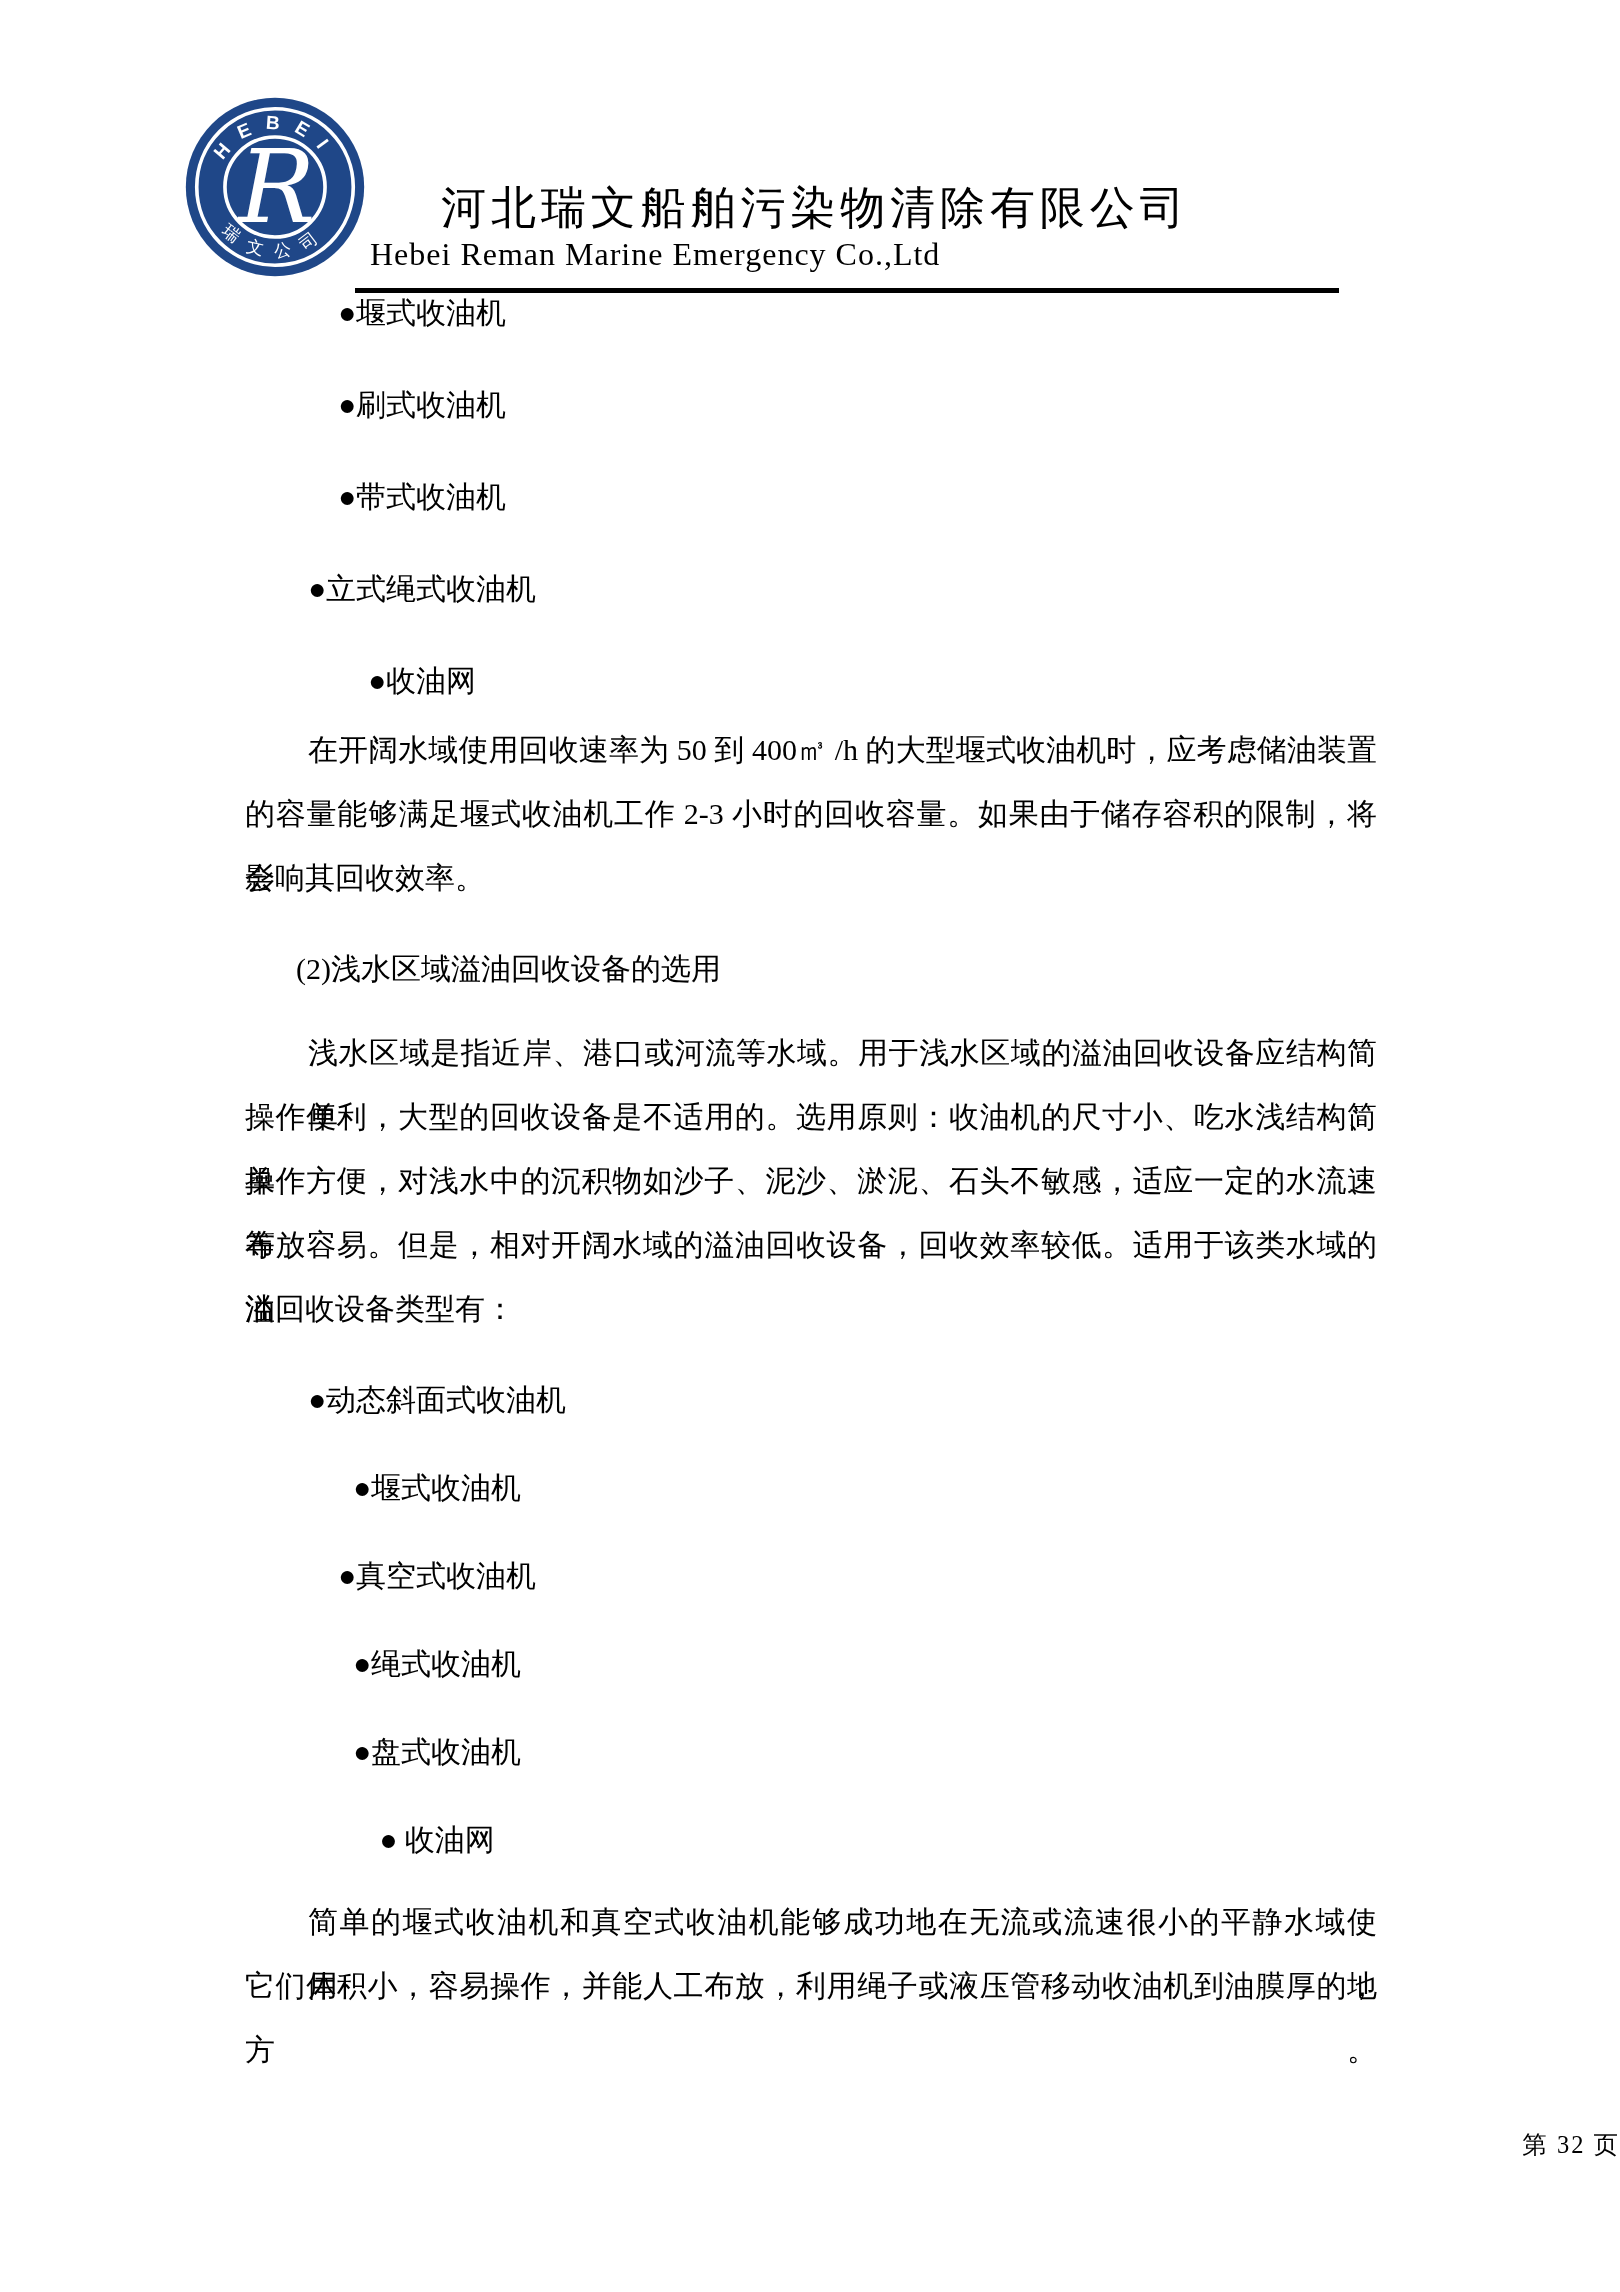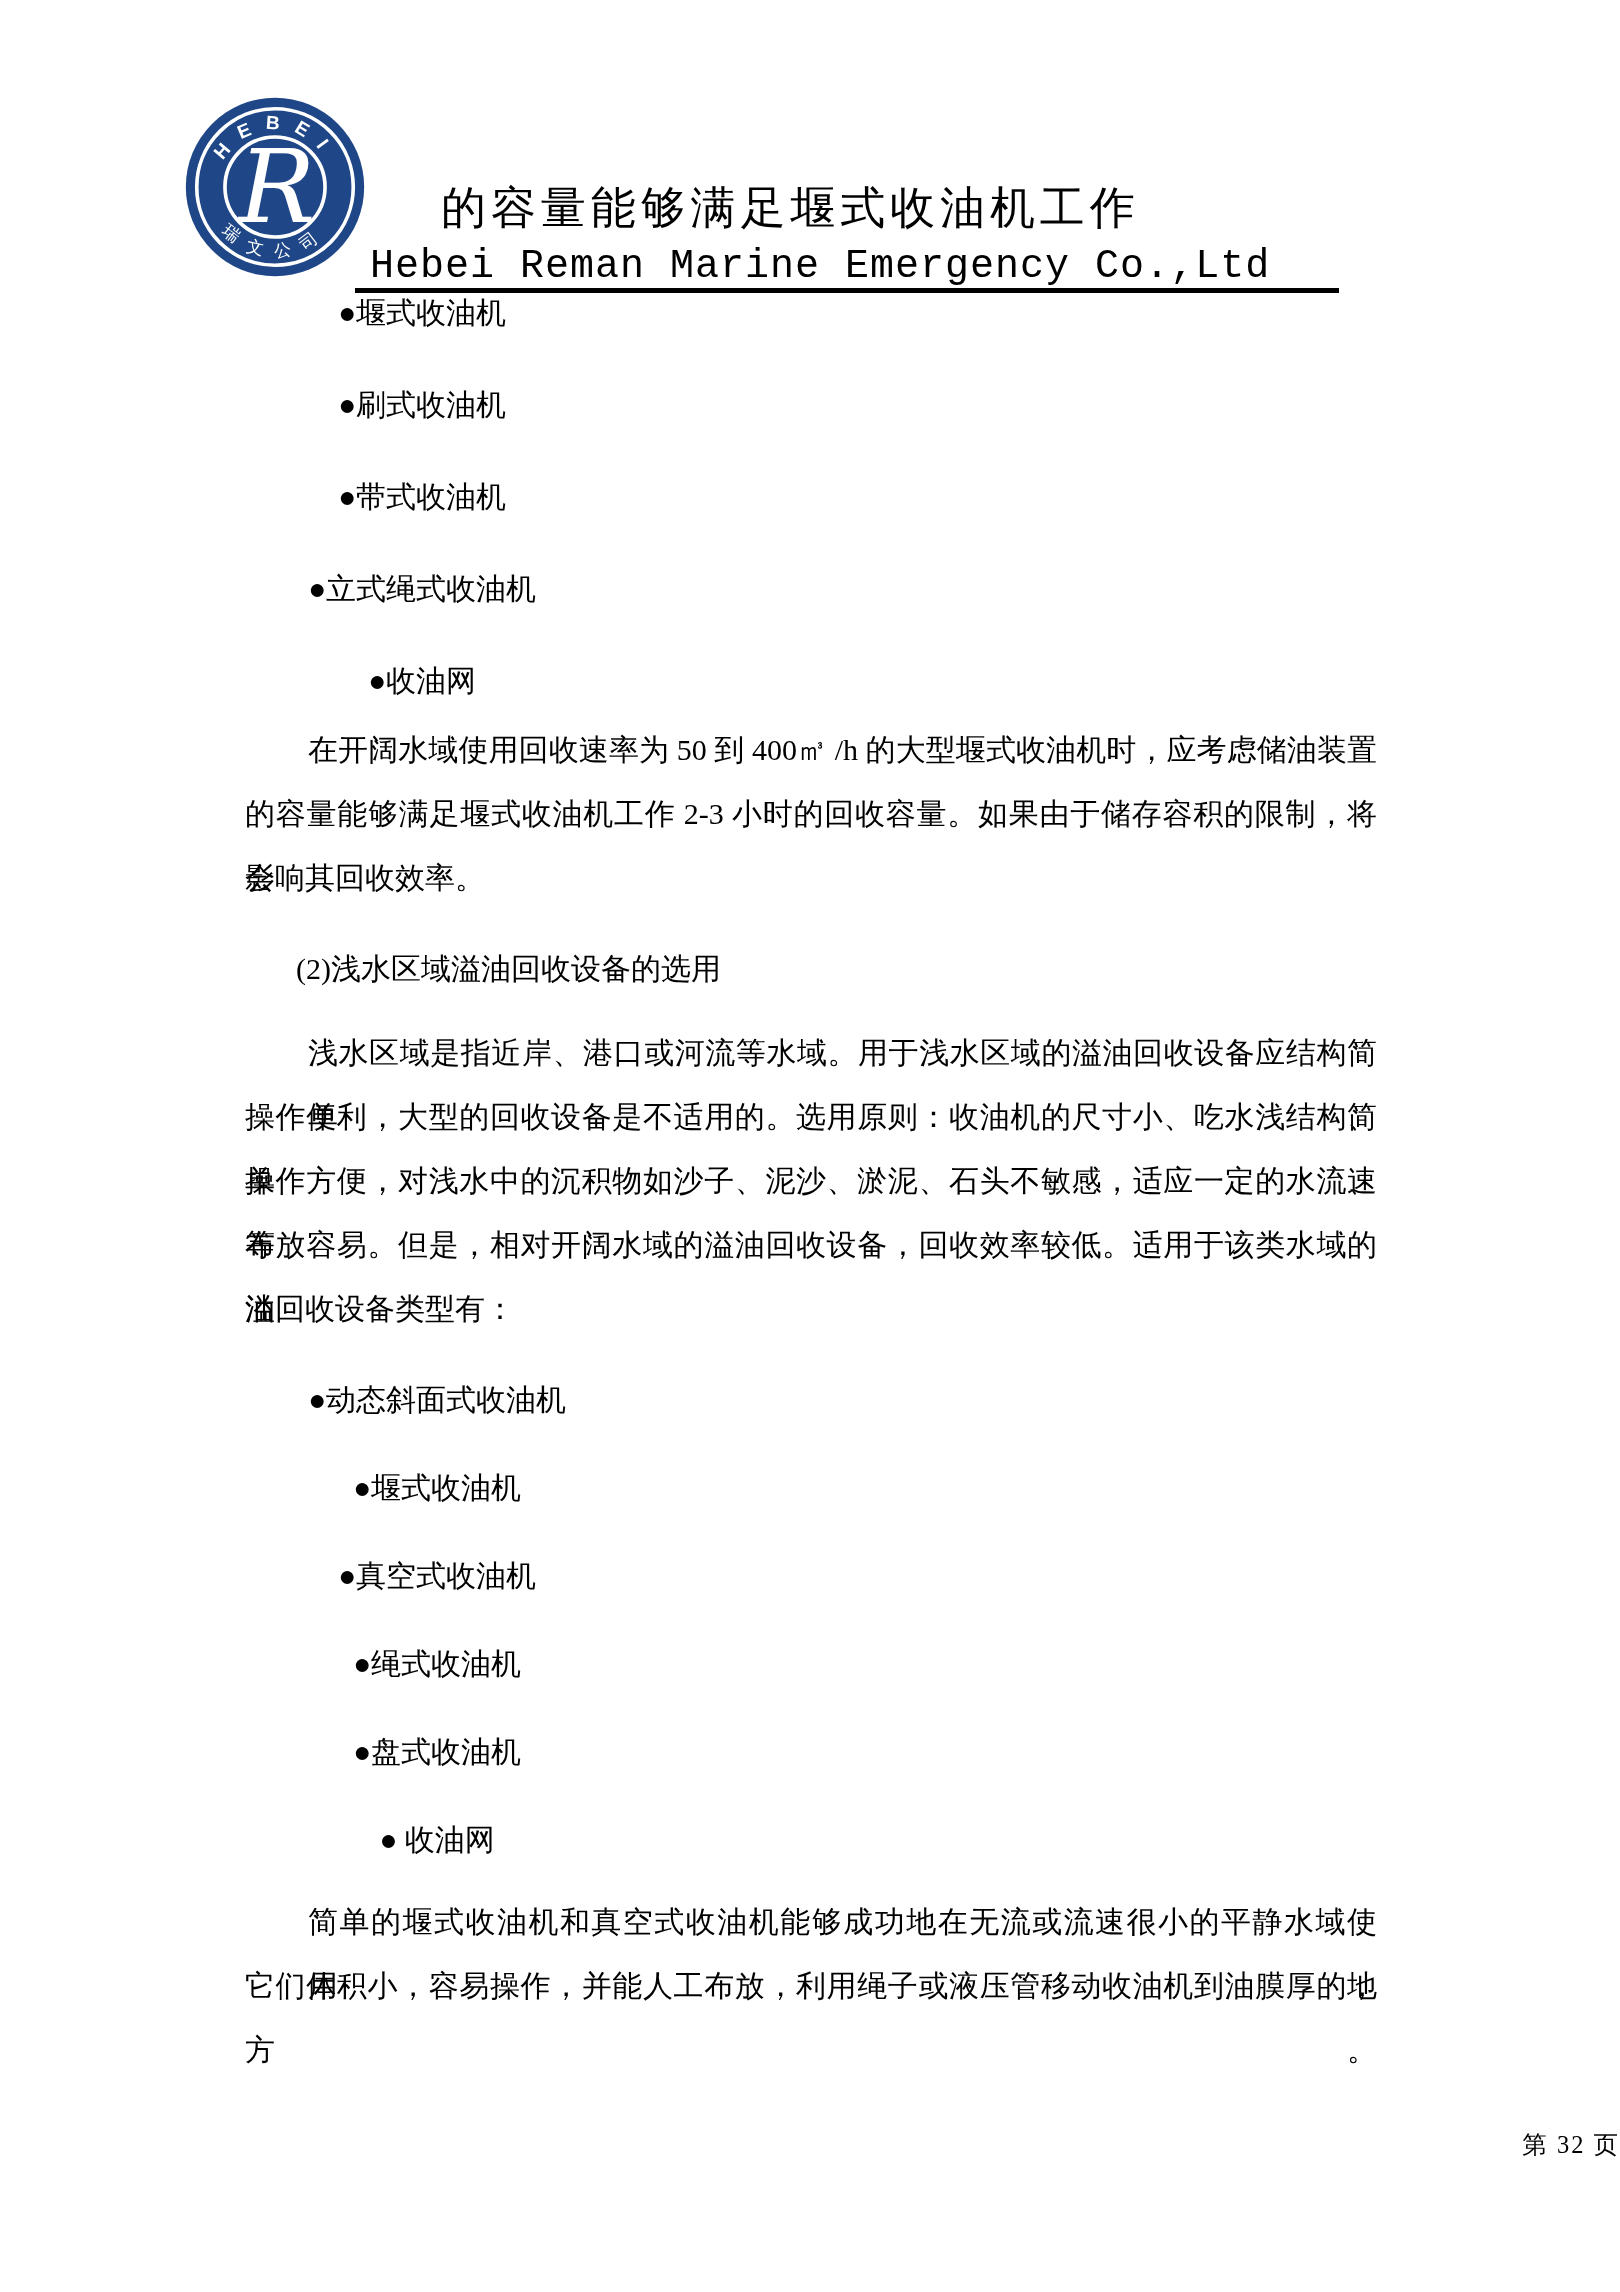--- a/index.html
+++ b/index.html
@@ -23,25 +23,25 @@
   .title-zh {
     position: absolute;
     left: 441px; top: 178px;
     font-size: 45px;
     letter-spacing: 4.9px;
     white-space: nowrap;
     font-family: "Liberation Serif", "DejaVu Serif", serif;
   }
   .title-en {
     position: absolute;
-    left: 370px; top: 244px;
-    font-size: 40px;
+    left: 370px; top: 236px;
+    font-size: 32px;
     letter-spacing: 1px;
     white-space: nowrap;
-    font-family: Liberation Mono, monospace;
+    font-family: Liberation Serif, serif;
   }
   .header-rule {
     position: absolute;
     left: 355px; top: 288px;
     width: 984px; height: 4.9px;
     background: #000;
   }
 
   
   .bullet-list {
@@ -107,21 +107,21 @@
     </defs>
     <text font-size="21" font-weight="bold" fill="#ffffff" letter-spacing="15" font-family="Liberation Sans, sans-serif">
       <textPath href="#arcTop" startOffset="50%" text-anchor="middle">HEBEI</textPath>
     </text>
     <text font-size="19" fill="#ffffff" letter-spacing="14" font-family="Liberation Sans, sans-serif">
       <textPath href="#arcBottom" startOffset="50%" text-anchor="middle">瑞文公司</textPath>
     </text>
     <text x="102" y="138" font-size="112" font-style="italic" fill="#ffffff" text-anchor="middle" font-family="DejaVu Serif, serif">R</text>
   </svg>
 
-  <div class="title-zh">的容量能够满足堰式收油机工作</div>
+  <div class="title-zh">河北瑞文船舶污染物清除有限公司</div>
   <div class="title-en">Hebei Reman Marine Emergency Co.,Ltd</div>
   <div class="header-rule"></div>
 
   <div class="bullet-list list-1" style="top:293px;">
     <div class="bullet-item">●堰式收油机</div>
     <div class="bullet-item">●刷式收油机</div>
     <div class="bullet-item">●带式收油机</div>
     <div class="bullet-item">●立式绳式收油机</div>
     <div class="bullet-item">●收油网</div>
   </div>

